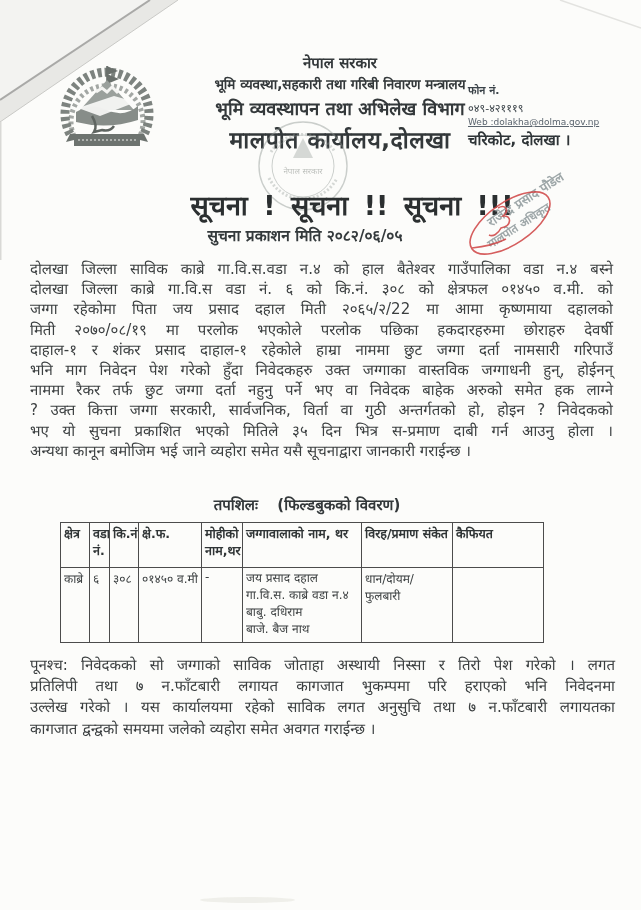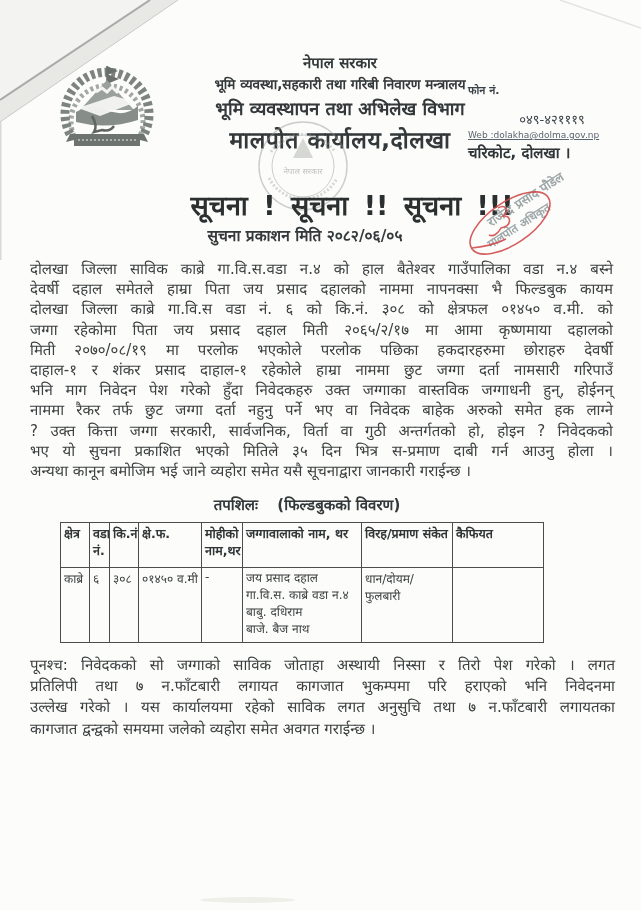--- a/index.html
+++ b/index.html
@@ -11,21 +11,21 @@
   }
   .abs{position:absolute;}
   
   .header-block{left:150px;top:52px;width:380px;text-align:center;color:#33383a;}
   .gov-line{font-size:15px;font-weight:bold;}
   .ministry-line{font-size:13.5px;font-weight:bold;margin-top:3px;}
   .dept-line{font-size:18px;font-weight:bold;margin-top:3px;}
   .office-line{font-size:23px;font-weight:bold;margin-top:3px;letter-spacing:.5px;}
   .contact{left:468px;top:82px;width:168px;color:#3a4248;}
   .contact .ph-label{font-size:11px;font-weight:bold;}
-  .contact .ph-num{font-size:13px;margin-top:13px;text-align:center;}
+  .contact .ph-num{font-size:11px;margin-top:3px;}
   .contact .web{font-size:9px;color:#5a646e;text-decoration:underline;margin-top:2px;}
   .contact .place{font-size:15px;font-weight:bold;margin-top:2px;color:#2f3538;}
   
   .seal{left:243px;top:118px;opacity:.45;filter:blur(.4px);}
   
   .title{left:0;top:186px;width:610px;text-align:center;font-size:27px;font-weight:bold;color:#2b2f30;word-spacing:6px;margin-left:47px;}
   .subtitle{left:0;top:224px;width:610px;text-align:center;font-size:15.5px;font-weight:bold;color:#343a3c;}
   
   .officer-stamp{left:478px;top:182px;width:160px;height:95px;}
   .officer-stamp .stamp-text{
@@ -127,23 +127,22 @@
   <svg class="abs signature" width="140" height="100" viewBox="0 0 140 100">
     <g fill="none" stroke="#cf4343" stroke-width="1.6" opacity=".85">
       <ellipse cx="52" cy="45" rx="46" ry="21" transform="rotate(-34 52 45)"></ellipse>
       <path d="M40,30 c7,-4 12,2 5,8 c9,-1 9,10 -2,12 c-3,6 -8,9 -12,7"></path>
       <path d="M14,70 q20,-2 34,-9"></path>
     </g>
   </svg>
 
   <div class="abs body-text">
     <div class="jline">दोलखा जिल्ला साविक काब्रे गा.वि.स.वडा न.४ को हाल बैतेश्वर गाउँपालिका वडा न.४ बस्ने</div>
-    <div class="jline">देवर्षी दहाल समेतले हाम्रा पिता जय प्रसाद दहालको नाममा नापनक्सा भै फिल्डबुक कायम</div>
     <div class="jline">दोलखा जिल्ला काब्रे गा.वि.स वडा नं. ६ को कि.नं. ३०८ को क्षेत्रफल ०१४५० व.मी. को</div>
-    <div class="jline">जग्गा रहेकोमा पिता जय प्रसाद दहाल मिती २०६५/२/१७ मा आमा कृष्णमाया दहालको</div>
+    <div class="jline">जग्गा रहेकोमा पिता जय प्रसाद दहाल मिती २०६५/२/22 मा आमा कृष्णमाया दहालको</div>
     <div class="jline">मिती २०७०/०८/१९ मा परलोक भएकोले परलोक पछिका हकदारहरुमा छोराहरु देवर्षी</div>
     <div class="jline">दाहाल-१ र शंकर प्रसाद दाहाल-१ रहेकोले हाम्रा नाममा छुट जग्गा दर्ता नामसारी गरिपाउँ</div>
     <div class="jline">भनि माग निवेदन पेश गरेको हुँदा निवेदकहरु उक्त जग्गाका वास्तविक जग्गाधनी हुन्, होईनन्</div>
     <div class="jline">नाममा रैकर तर्फ छुट जग्गा दर्ता नहुनु पर्ने भए वा निवेदक बाहेक अरुको समेत हक लाग्ने</div>
     <div class="jline">? उक्त कित्ता जग्गा सरकारी, सार्वजनिक, विर्ता वा गुठी अन्तर्गतको हो, होइन ? निवेदकको</div>
     <div class="jline">भए यो सुचना प्रकाशित भएको मितिले ३५ दिन भित्र स-प्रमाण दाबी गर्न आउनु होला ।</div>
     <div class="jline plain">अन्यथा कानून बमोजिम भई जाने व्यहोरा समेत यसै सूचनाद्वारा जानकारी गराईन्छ ।</div>
   </div>
 
   <div class="abs tapasil">

